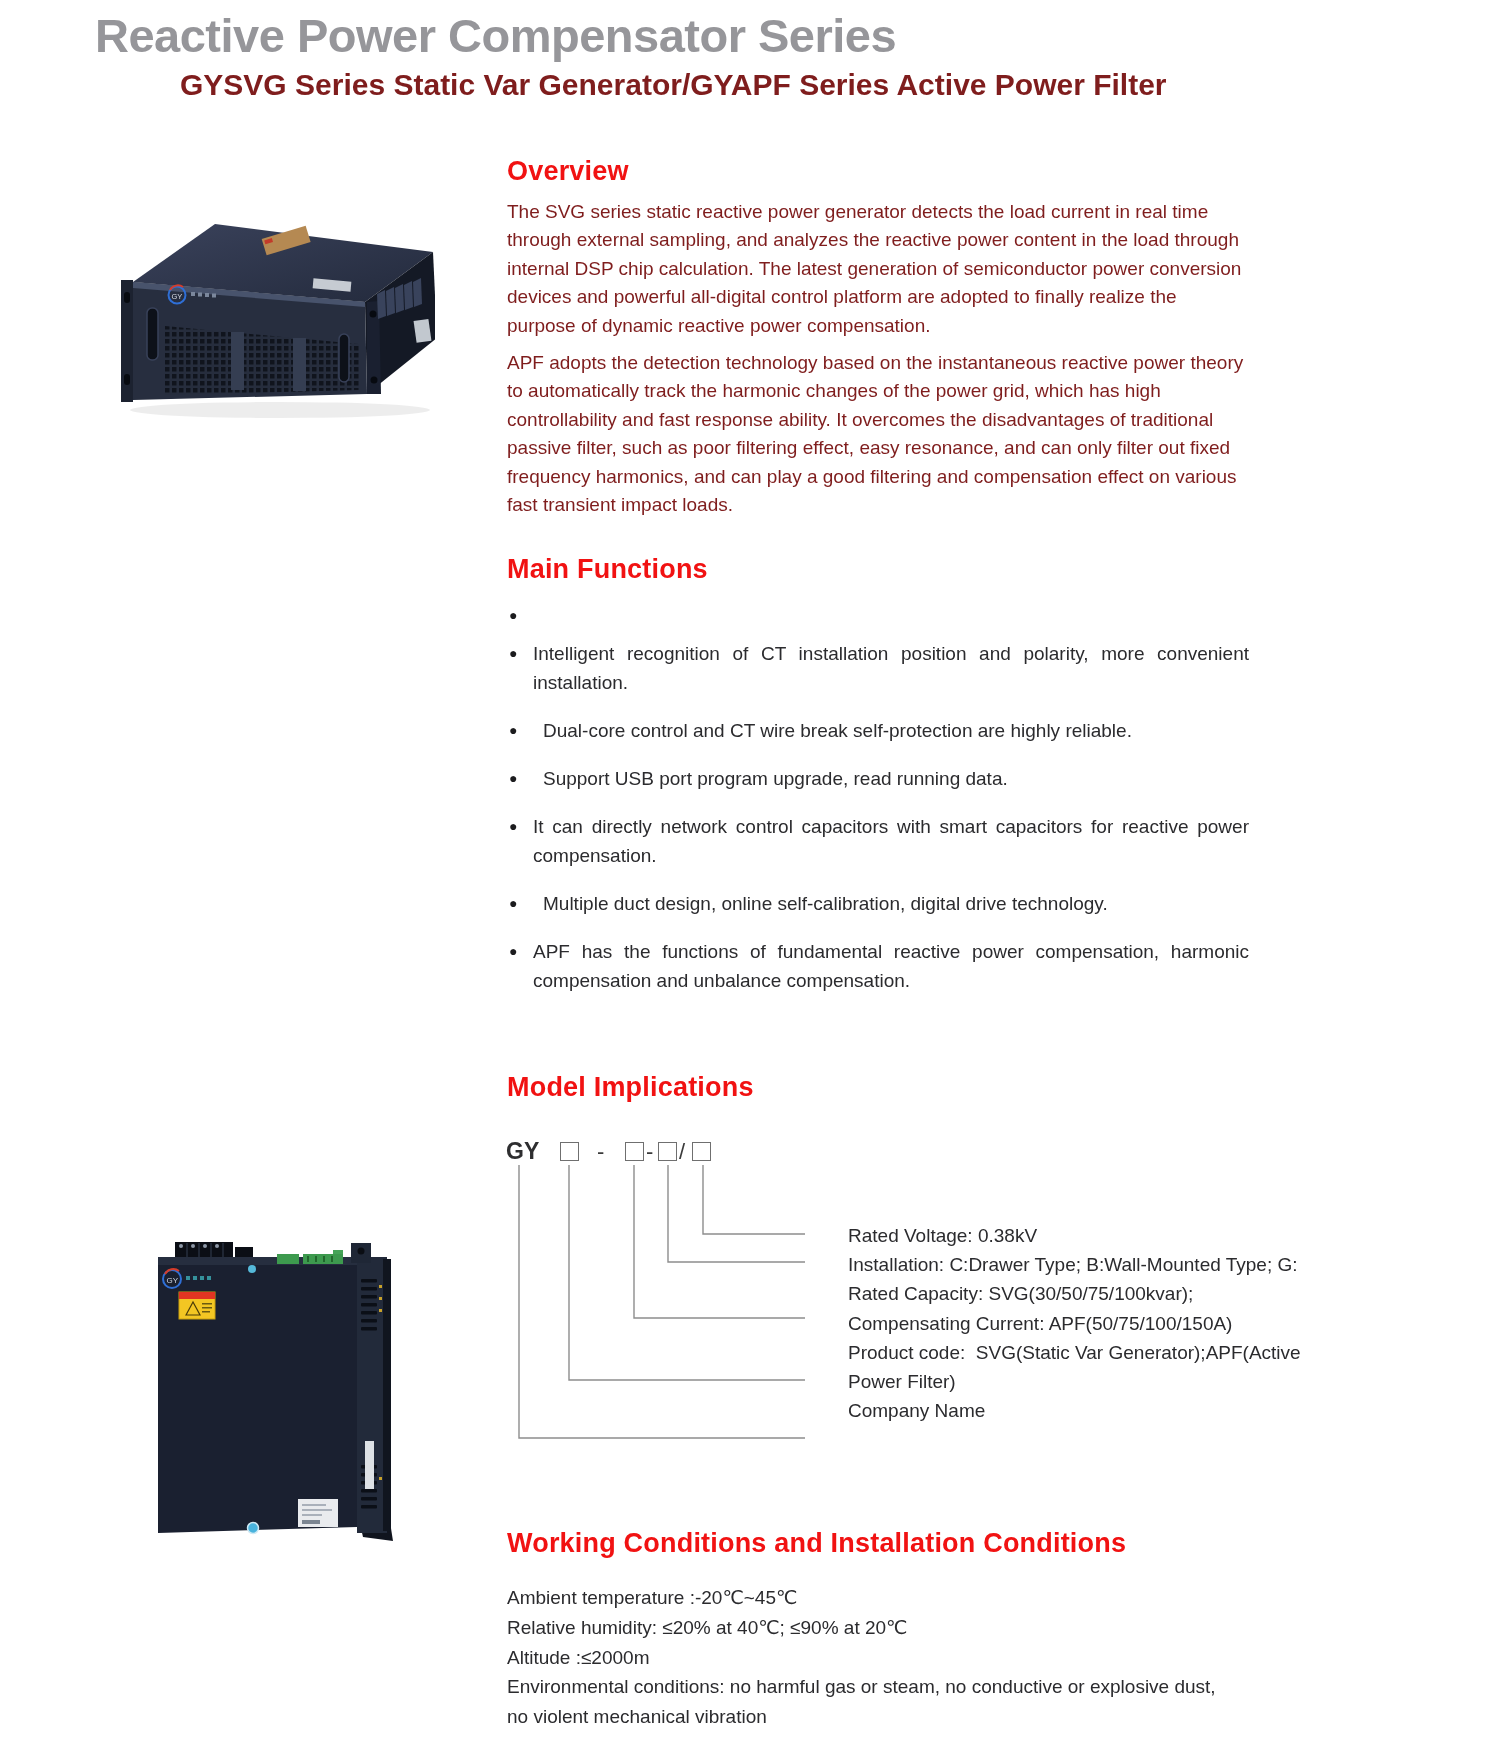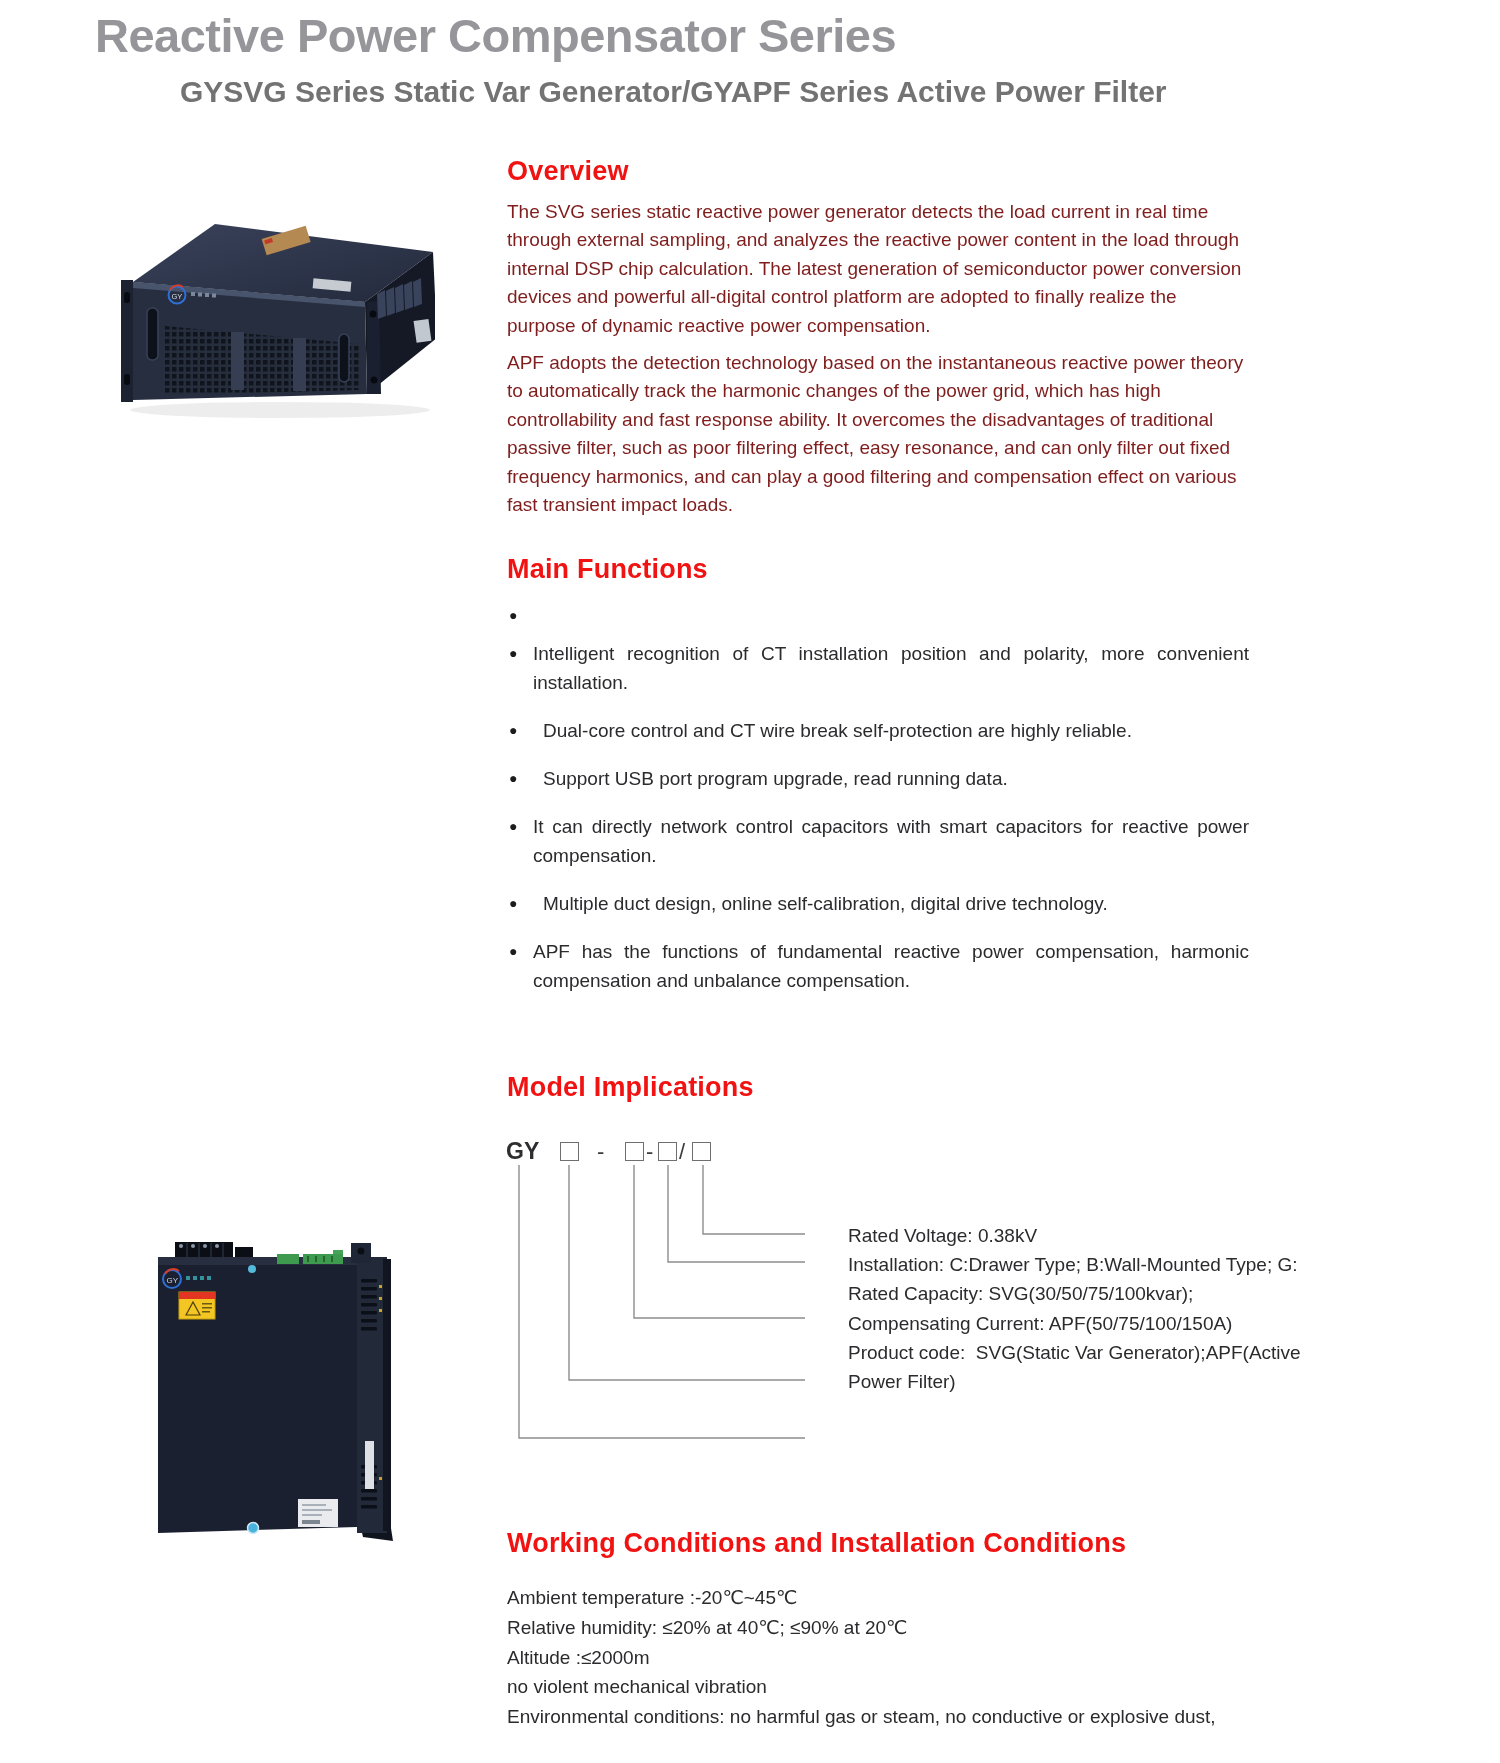--- a/index.html
+++ b/index.html
@@ -1,20 +1,20 @@
 <!DOCTYPE html>
 <html><head>
 <meta charset="utf-8">
 <style>
   html,body{margin:0;padding:0;background:#ffffff;}
   .page{position:relative;width:1500px;height:1763px;background:#ffffff;overflow:hidden;
         font-family:"Liberation Sans","DejaVu Sans",sans-serif;padding-left:12px;}
   .abs{position:absolute;}
   .page-title{left:95px;top:8px;font-size:47px;font-weight:bold;color:#96969a;letter-spacing:-0.5px;}
-  .page-subtitle{left:180px;top:68px;font-size:30px;font-weight:bold;color:#737373;margin-top:7px;}
+  .page-subtitle{left:180px;top:68px;font-size:30px;font-weight:bold;color:#7f1d1d;}
   .h-red{font-size:27px;font-weight:bold;color:#f11212;letter-spacing:.2px;}
   .body-text{font-size:19px;color:#7f1d1d;line-height:28.4px;width:742px;}
   .mf-list{left:507px;top:601px;width:742px;list-style:none;margin:0;padding:0;}
   .mf-list li{position:relative;font-size:19px;line-height:29px;color:#2b2b2e;margin-bottom:19px;}
   .mf-list li.gap{margin-bottom:38px;}
   .mf-list li.sp{padding-left:36px;}
   .mf-list li.tight{padding-left:26px;text-align:justify;}
   .mf-list li:last-child{margin-bottom:0;}
   .bullet{position:absolute;left:2px;top:0;font-size:14px;color:#1c1c1e;}
   .mgy{left:506px;top:1138px;font-size:23px;font-weight:bold;color:#2e2e30;}
@@ -138,20 +138,23 @@
       <div class="mlabel-line">Installation: C:Drawer Type; B:Wall-Mounted Type; G:</div>
     </div>
     <div>
       <div class="mlabel-line">Rated Capacity: SVG(30/50/75/100kvar);</div>
       <div class="mlabel-line">Compensating Current: APF(50/75/100/150A)</div>
     </div>
     <div>
       <div class="mlabel-line">Product code:  SVG(Static Var Generator);APF(Active</div>
       <div class="mlabel-line">Power Filter)</div>
     </div>
+    <div>
+      <div class="mlabel-line">Company Name</div>
+    </div>
   </div>
 
   <div class="abs" style="left:155px;top:1241px;width:240px;height:304px;">
     <svg width="240" height="304" viewBox="0 0 240 304">
       <polygon points="202,270 232,262 238,300 208,296" fill="#10141e"></polygon>
       <rect x="202" y="16" width="30" height="276" fill="#222a3a"></rect>
       <rect x="228" y="18" width="8" height="272" fill="#10151f"></rect>
       <g>
         <rect x="20" y="1" width="58" height="17" fill="#0b0e15"></rect>
         <rect x="31" y="2" width="2" height="15" fill="#1f2633"></rect>
@@ -230,17 +233,17 @@
       </g>
       <circle cx="98" cy="287" r="5.5" fill="#49b3dd" stroke="#cfe9f4" stroke-width="1.5"></circle>
     </svg>
   </div>
 
   <div class="abs h-red" style="left:507px;top:1528px;text-align:right;">Working Conditions and Installation Conditions</div>
   <div class="abs wc-lines">
     <div class="wc-line">Ambient temperature :-20℃~45℃</div>
     <div class="wc-line">Relative humidity: ≤20% at 40℃; ≤90% at 20℃</div>
     <div class="wc-line">Altitude :≤2000m</div>
+    <div class="wc-line">Environmental conditions: no harmful gas or steam, no conductive or explosive dust,</div>
     <div class="wc-line">no violent mechanical vibration</div>
-    <div class="wc-line">Environmental conditions: no harmful gas or steam, no conductive or explosive dust,</div>
   </div>
 
 </div>
 
 </body></html>

